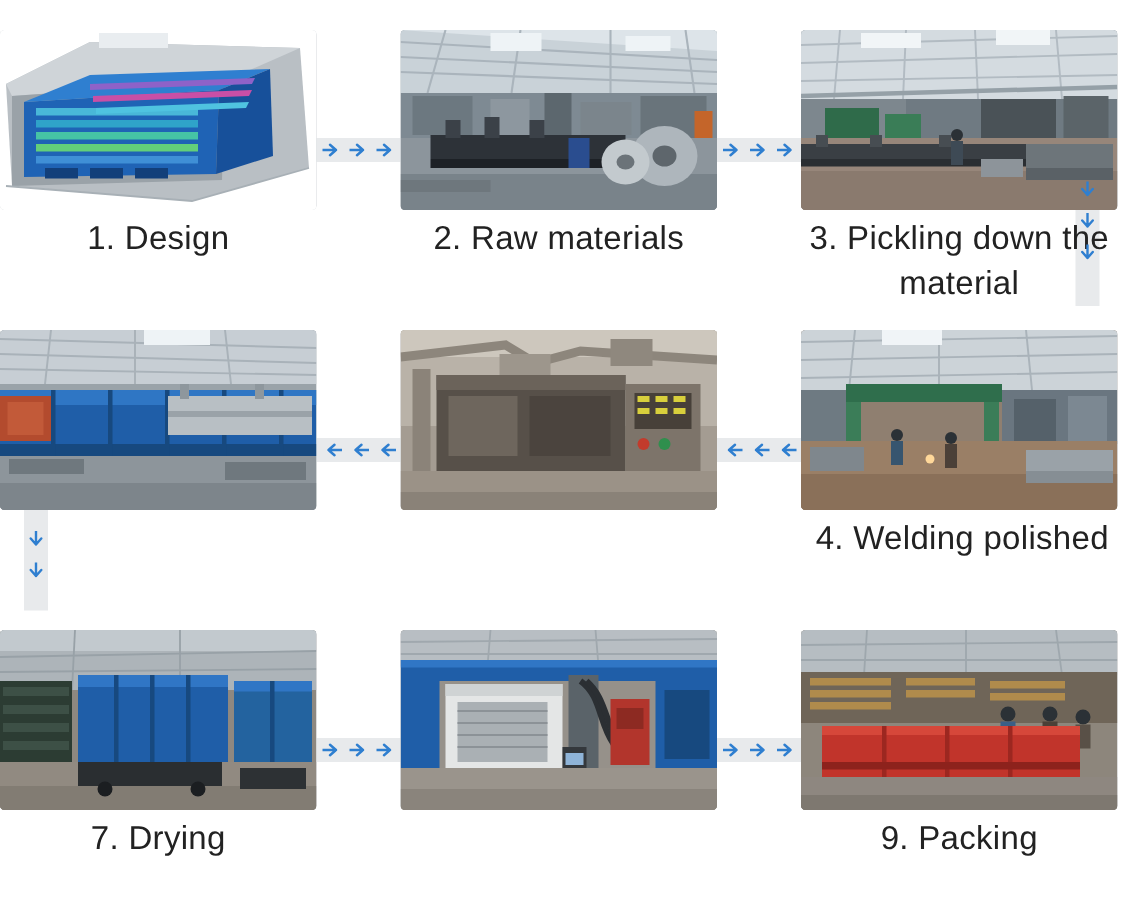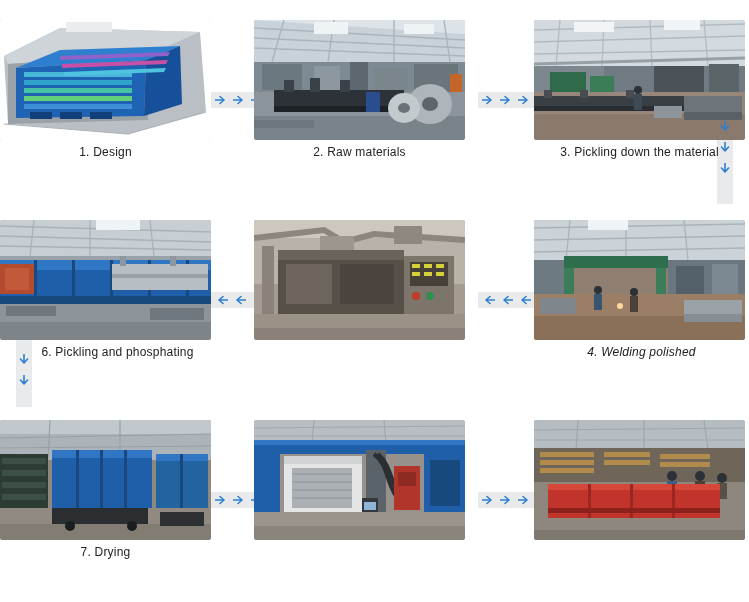--- a/index.html
+++ b/index.html
@@ -27,40 +27,40 @@
   .row-1 { top: 0px; }
   .row-2 { top: 200px; }
   .row-3 { top: 400px; }
 
   .cell {
     position: absolute;
     width: 211px;
     height: 200px;
   }
   .cell-a { left: 0px; }
-  .cell-b { left: 254px; }
+  .cell-b { left: 267px; }
   .cell-c { left: 534px; }
 
   .thumb {
     position: absolute;
     top: 20px;
     left: 0;
     width: 211px;
     height: 120px;
     border-radius: 3px;
     overflow: hidden;
     background: #cfd4d8;
   }
   .caption {
     position: absolute;
     top: 144px;
     left: 0;
     width: 211px;
     text-align: center;
-    font-size: 12px;
+    font-size: 22px;
     color: #222;
     line-height: 1.35;
     letter-spacing: 0.2px;
   }
 
   
   .arrow-h {
     position: absolute;
     height: 14px;
     width: 56px;
@@ -329,24 +329,20 @@
           <rect x="112" y="54" width="96" height="4" fill="#9aa2a8"></rect>
           <rect x="120" y="36" width="6" height="10" fill="#8e979d"></rect>
           <rect x="170" y="36" width="6" height="10" fill="#8e979d"></rect>
 
           <rect x="0" y="84" width="211" height="36" fill="#8d959b"></rect>
           <rect x="0" y="102" width="211" height="18" fill="#7d858b"></rect>
           <rect x="6" y="86" width="50" height="10" fill="#6f787e"></rect>
           <rect x="150" y="88" width="54" height="12" fill="#6f787e"></rect>
         </svg>
       </div>
-      <div class="caption" style="left:24px; width:187px;">
-        <span>6.</span>
-        <span>Pickling and phosphating</span>
-      </div>
     </div>
 
     <div class="arrow-h r2 left-gap" style="top:93px;">
       <svg class="gly" width="13" height="12" viewBox="0 0 13 12">
         <path d="M13 6 L4 6 M4 6 L8 2.5 M4 6 L8 9.5" stroke="#2f7fd0" stroke-width="1.6" fill="none" stroke-linecap="round"></path>
       </svg>
       <svg class="gly" width="13" height="12" viewBox="0 0 13 12">
         <path d="M13 6 L4 6 M4 6 L8 2.5 M4 6 L8 9.5" stroke="#2f7fd0" stroke-width="1.6" fill="none" stroke-linecap="round"></path>
       </svg>
       <svg class="gly" width="13" height="12" viewBox="0 0 13 12">
@@ -437,21 +433,21 @@
           <rect x="6" y="78" width="36" height="16" fill="#7f878d"></rect>
 
           <circle cx="64" cy="70" r="4" fill="#2b3136"></circle>
           <rect x="60" y="74" width="8" height="16" fill="#37556f"></rect>
           <circle cx="100" cy="72" r="4" fill="#2b3136"></circle>
           <rect x="96" y="76" width="8" height="16" fill="#4b4038"></rect>
 
           <circle cx="86" cy="86" r="3" fill="#ffd89a"></circle>
         </svg>
       </div>
-      <div class="caption" style="left:0px; width:215px;font-style:italic;">
+      <div class="caption" style="left:0px; width:215px;">
         <span>4.</span>
         <span>Welding polished</span>
       </div>
     </div>
   </div>
 
   <div class="arrow-v" style="left:17px; top:338px; height:66px;">
     <svg class="gly" width="12" height="13" viewBox="0 0 12 13">
       <path d="M6 0 L6 9 M6 9 L2.5 5 M6 9 L9.5 5" stroke="#2f7fd0" stroke-width="1.6" fill="none" stroke-linecap="round"></path>
     </svg>
@@ -617,16 +613,20 @@
             <rect x="54" y="64" width="3" height="34"></rect>
             <rect x="96" y="64" width="3" height="34"></rect>
             <rect x="138" y="64" width="3" height="34"></rect>
           </g>
           <rect x="14" y="88" width="172" height="5" fill="#8d221c"></rect>
 
           <rect x="0" y="98" width="211" height="22" fill="#8e8780"></rect>
           <rect x="0" y="110" width="211" height="10" fill="#7e7870"></rect>
         </svg>
       </div>
+      <div class="caption">
+        <span>9.</span>
+        <span>Packing</span>
+      </div>
     </div>
   </div>
 
 </div>
 
 </body></html>

